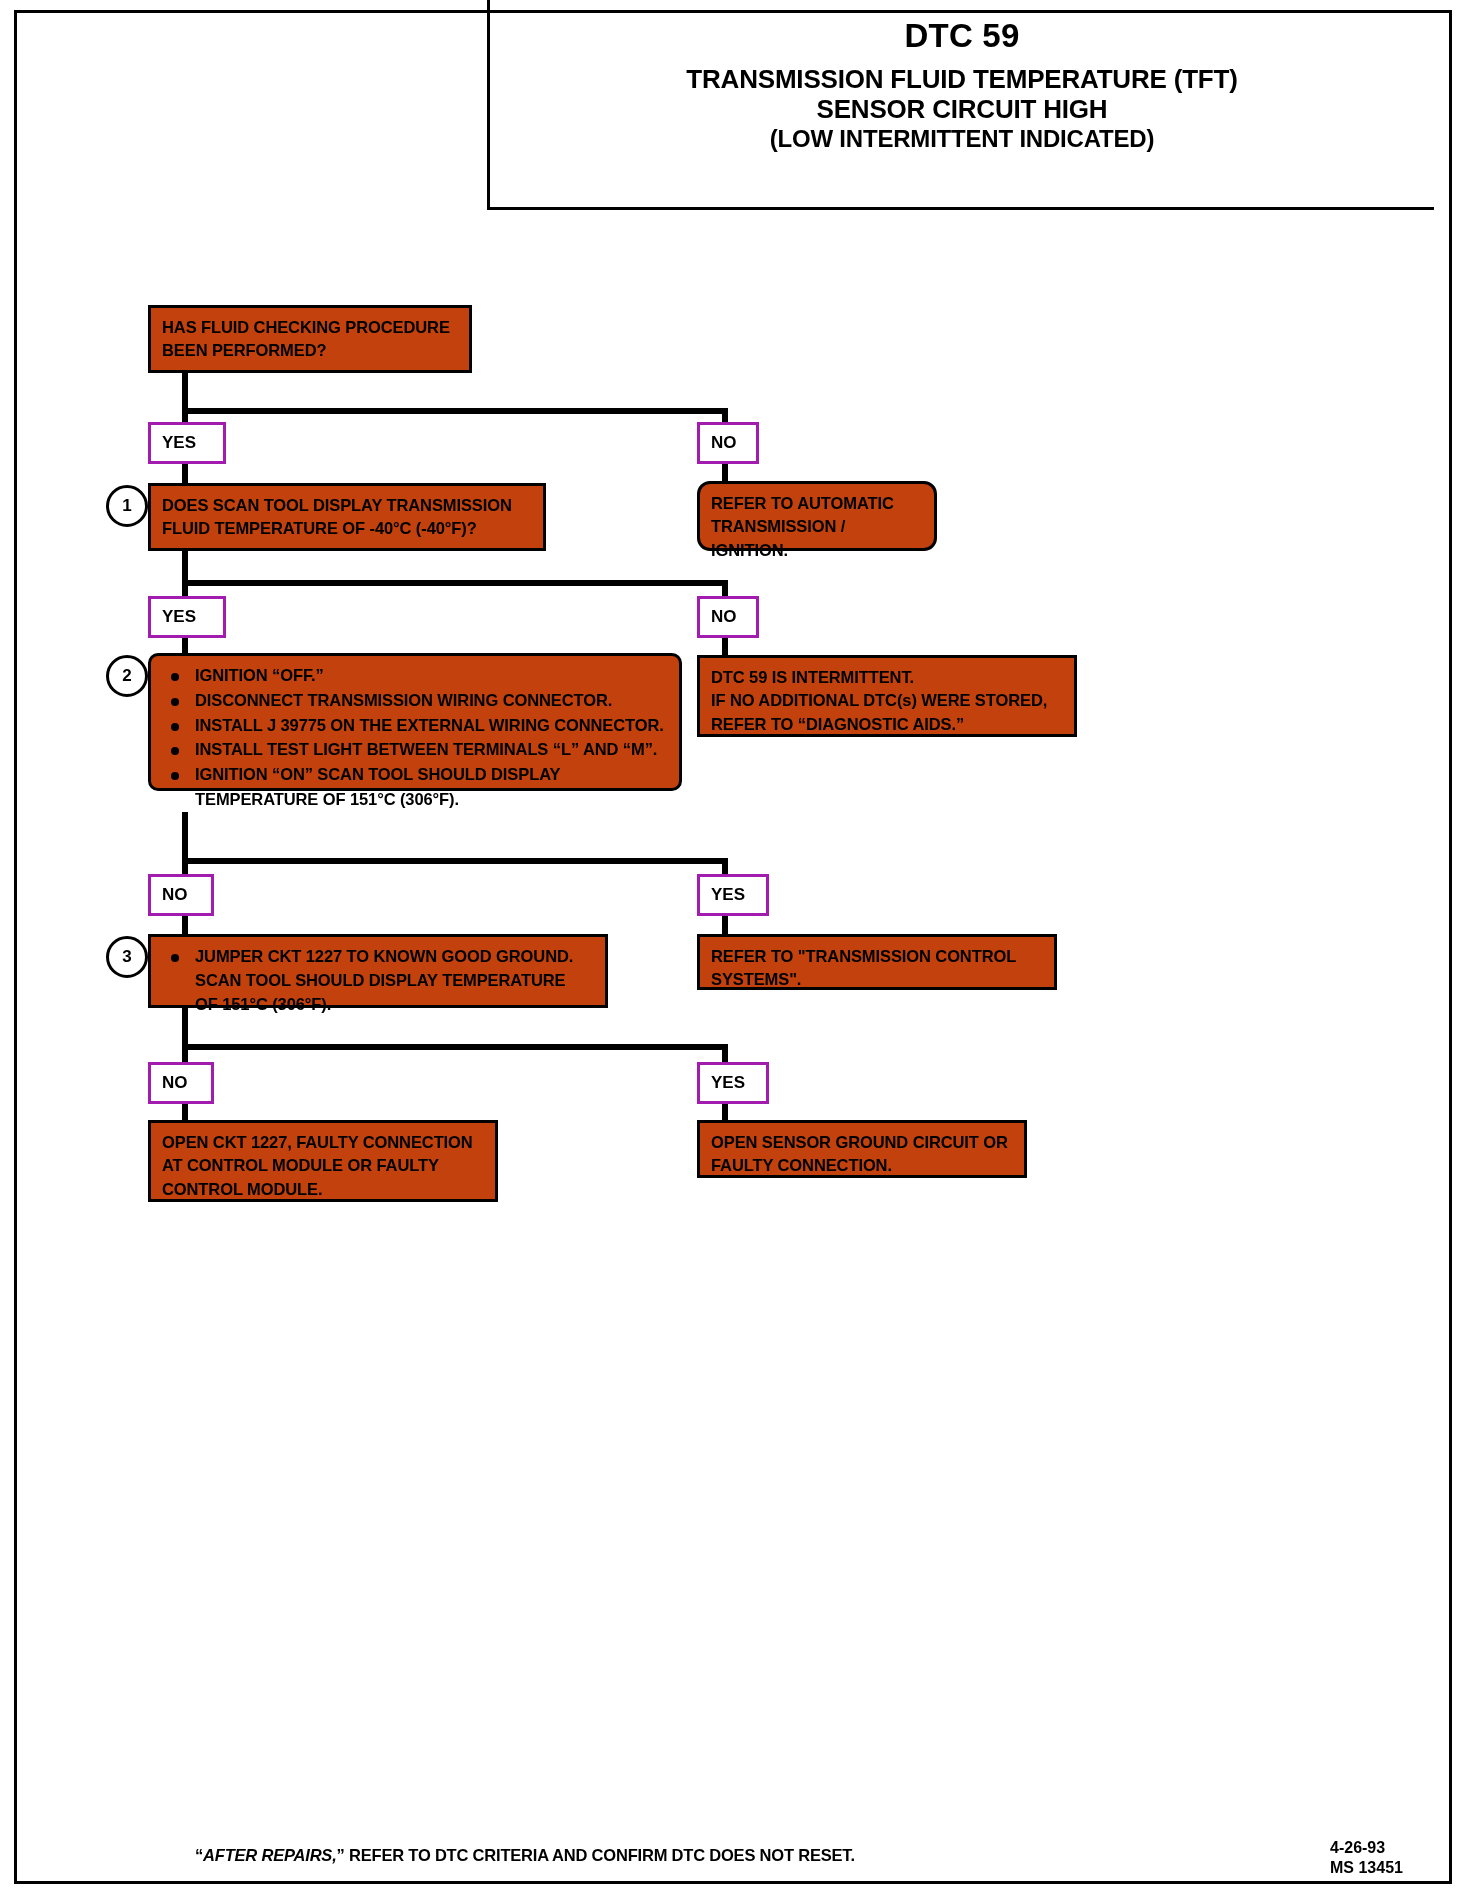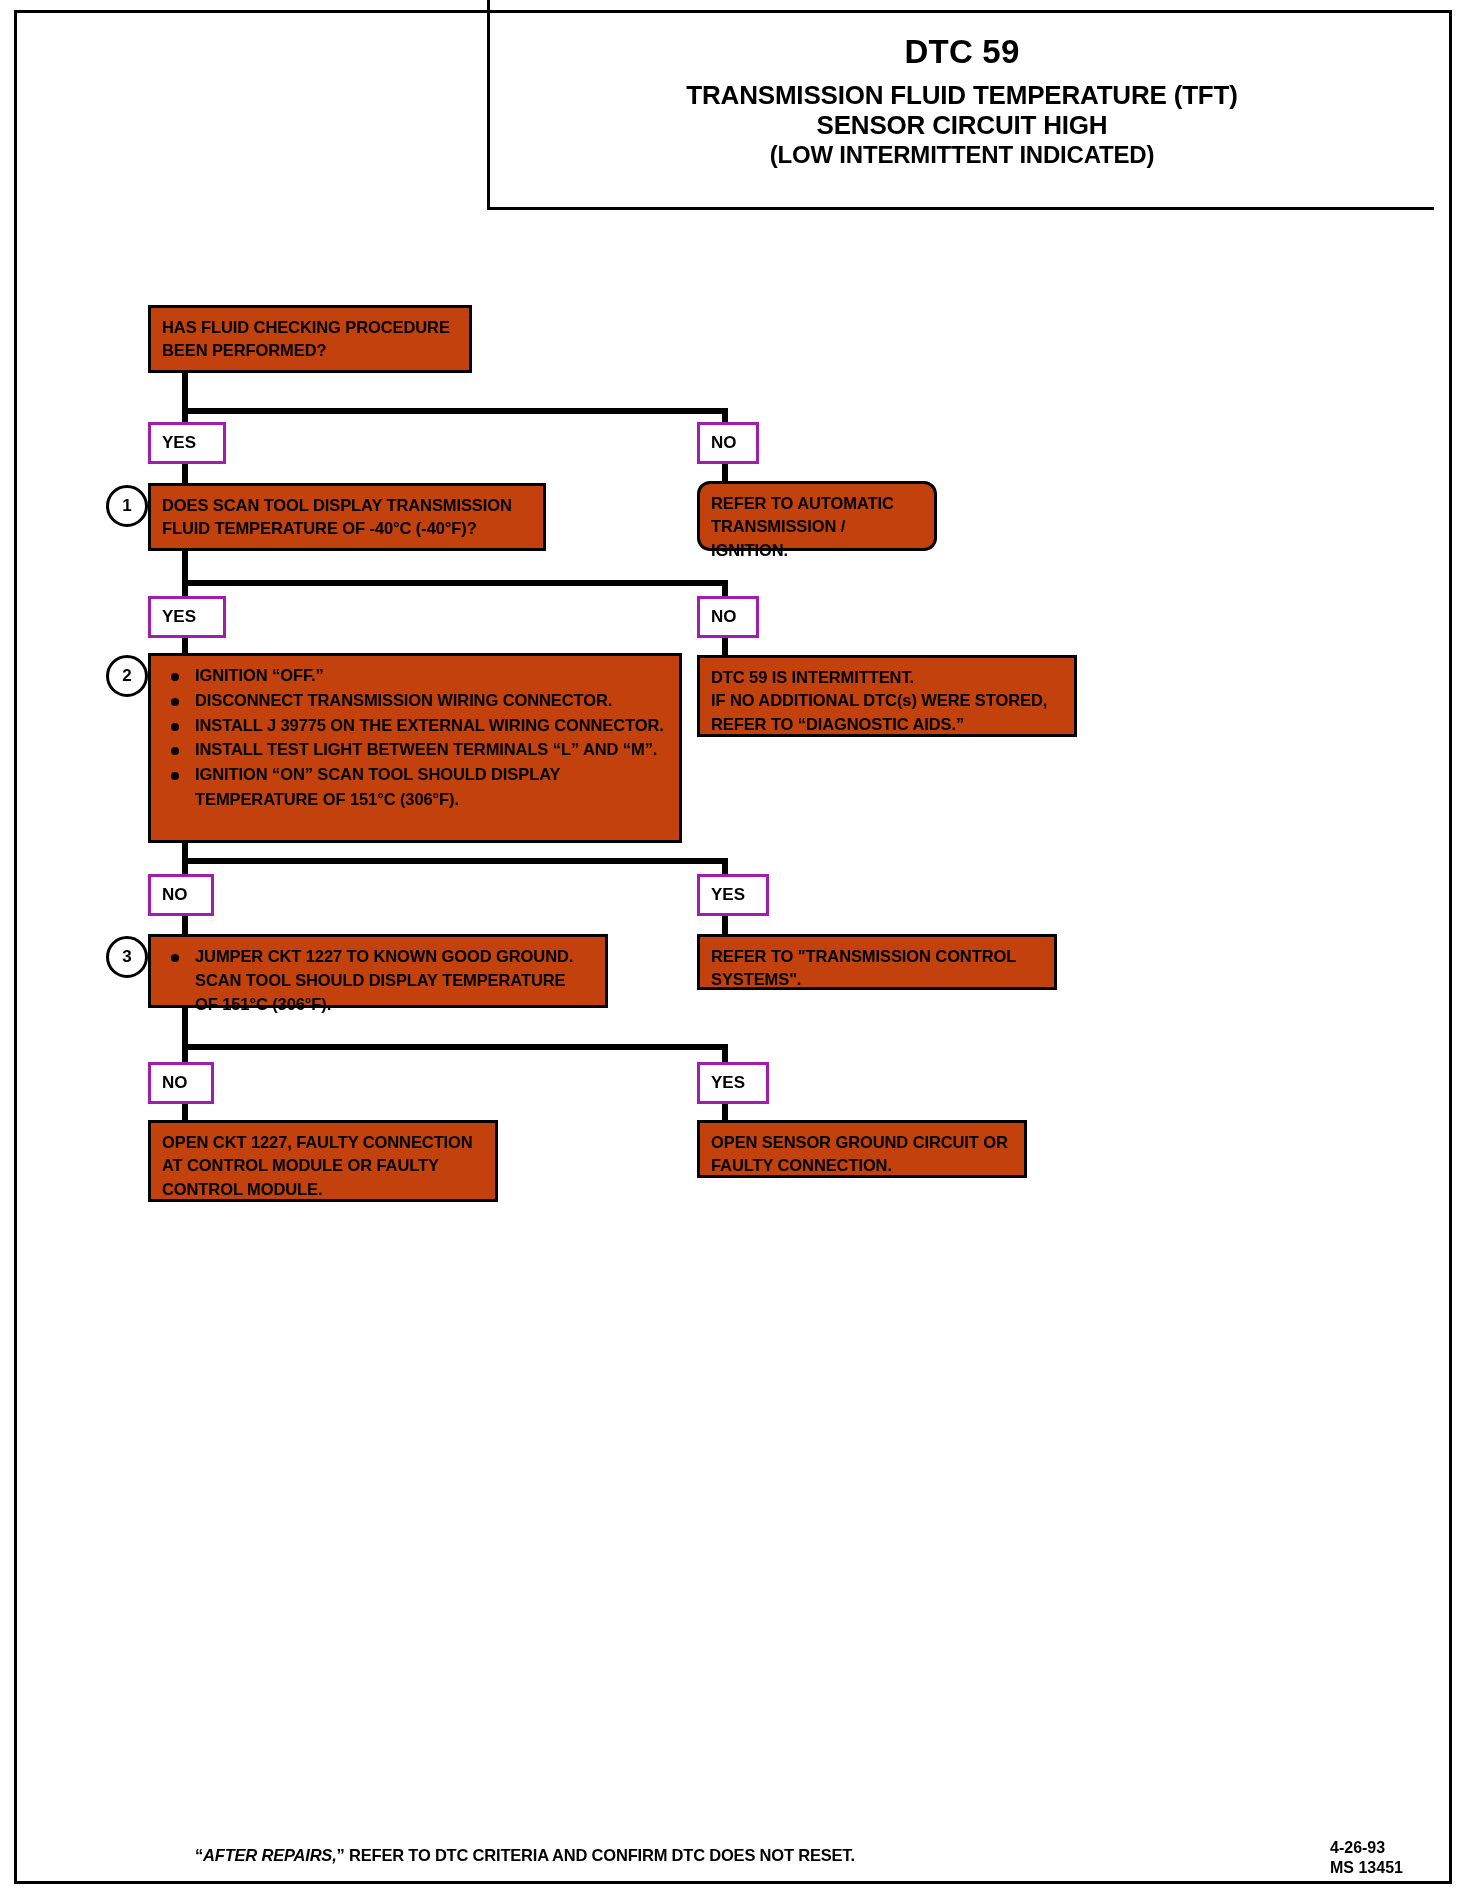--- a/index.html
+++ b/index.html
@@ -17,21 +17,21 @@
     background:#fff;
   }
   
   #header-box{
     position:absolute;left:487px;top:0px;
     width:947px;height:210px;
     border-left:3px solid #000;
     border-bottom:3px solid #000;
     box-sizing:border-box;
     text-align:center;
-    padding-top:34px;
+    padding-top:18px;
   }
   #dtc-title{
     font-size:33px;font-weight:bold;letter-spacing:.2px;
     line-height:1.1;
   }
   #dtc-sub{
     margin-top:10px;
     font-size:26px;font-weight:bold;line-height:1.16;
     letter-spacing:-.2px;
   }
@@ -154,21 +154,21 @@
   <div>TRANSMISSION /</div>
   <div>IGNITION.</div>
 </div>
 
 <div class="ybox" style="left:148px;top:596px;width:78px;height:42px;">YES</div>
 <div class="ybox" style="left:697px;top:596px;width:62px;height:42px;">NO</div>
 
 <div class="stepnum" style="left:106px;top:655px;">
     <span>2</span>
   </div>
-<div class="fbox" style="left:148px;top:653px;width:534px;height:190px;">
+<div class="fbox" style="left:148px;top:653px;width:534px;height:138px;border-radius:10px;">
   <ul class="blist">
     <li>IGNITION “OFF.”</li>
     <li>DISCONNECT TRANSMISSION WIRING CONNECTOR.</li>
     <li>INSTALL J 39775 ON THE EXTERNAL WIRING CONNECTOR.</li>
     <li>INSTALL TEST LIGHT BETWEEN TERMINALS “L” AND “M”.</li>
     <li>IGNITION “ON” SCAN TOOL SHOULD DISPLAY</li>
   </ul>
   <span class="cont">TEMPERATURE OF 151°C (306°F).</span>
 </div>
 

